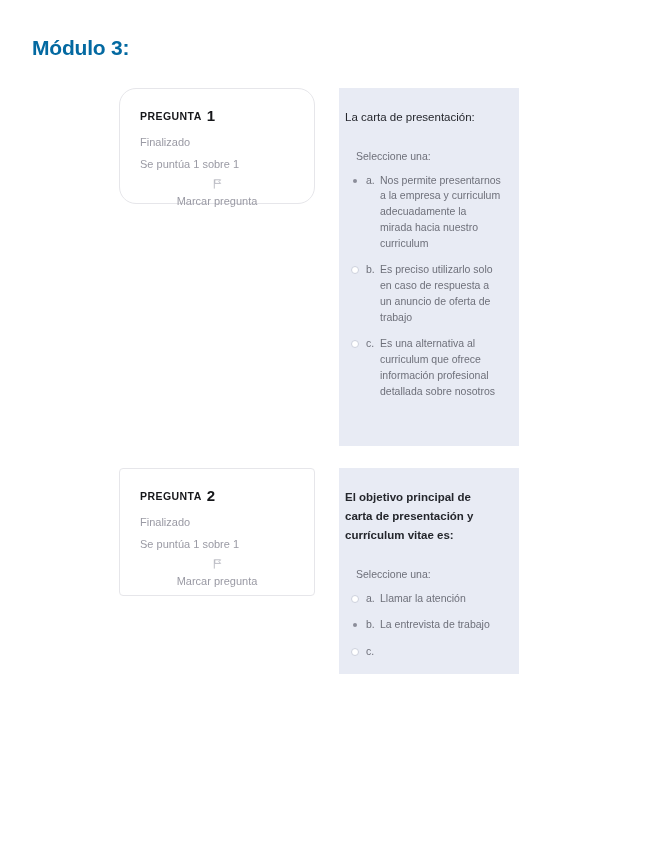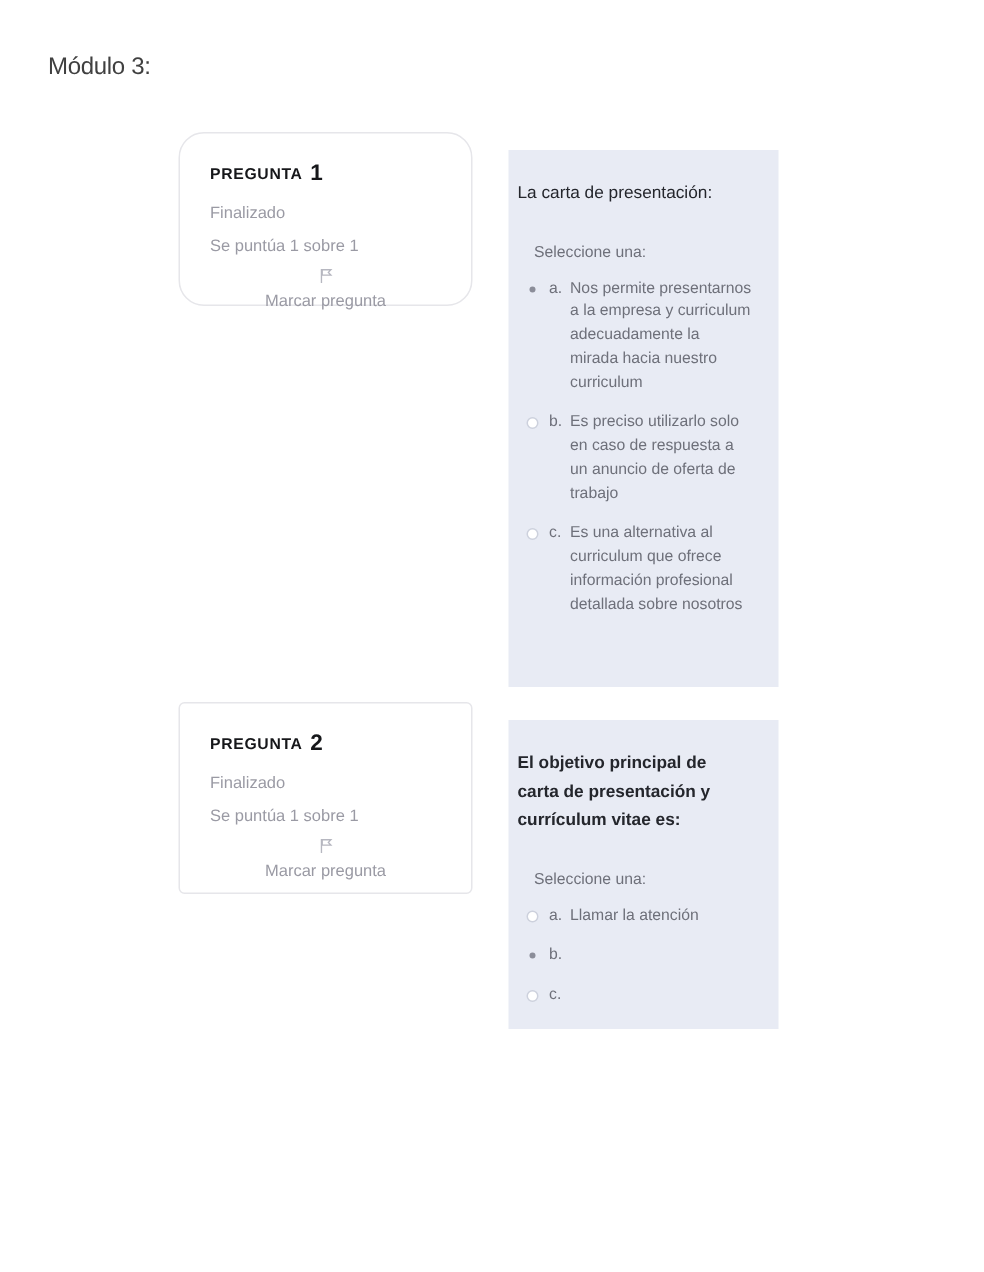--- a/index.html
+++ b/index.html
@@ -13,23 +13,23 @@
     font-family: "Liberation Sans", sans-serif;
     -webkit-font-smoothing: antialiased;
     overflow: hidden;
     position: relative;
   }
 
   .page-title {
     position: absolute;
     left: 32px;
     top: 36px;
-    font-size: 16px;
-    font-weight: normal;
-    color: #404040;
+    font-size: 21px;
+    font-weight: bold;
+    color: #0369a1;
     letter-spacing: -0.2px;
   }
 
   
   .qblock {
     position: absolute;
     left: 119px;
     width: 400px;
   }
   .qblock.q1 { top: 88px; }
@@ -87,21 +87,21 @@
     width: 9px;
     height: 10px;
     flex: 0 0 auto;
     display: block;
   }
 
   
   .content-panel {
     position: absolute;
     left: 220px;
-    top: 12px;
+    top: 0;
     width: 180px;
     box-sizing: border-box;
     background: #e8ebf4;
     padding: 20px 18px 22px 6px;
   }
   .qblock.q1 .content-panel { height: 358px; }
   .qblock.q2 .content-panel { height: 206px; }
 
   .qtext {
     font-size: 11.5px;
@@ -233,20 +233,21 @@
     <p class="select-label">Seleccione una:</p>
     <ul class="answers">
       <li class="answer">
         <span class="radio"></span>
         <span class="answer-letter">a.</span>
         <span class="answer-text">Llamar la atención</span>
       </li>
       <li class="answer">
         <span class="radio selected"></span>
         <span class="answer-letter">b.</span>
+        <span class="answer-text">La entrevista de trabajo</span>
       </li>
       <li class="answer">
         <span class="radio"></span>
         <span class="answer-letter">c.</span>
       </li>
     </ul>
   </div>
 </div>
 
 </body></html>

